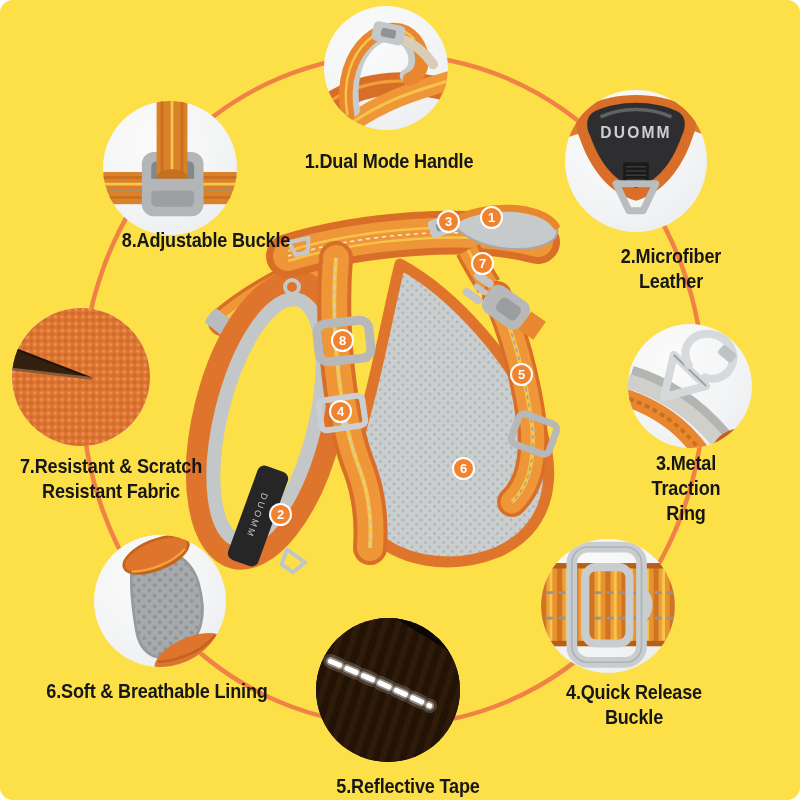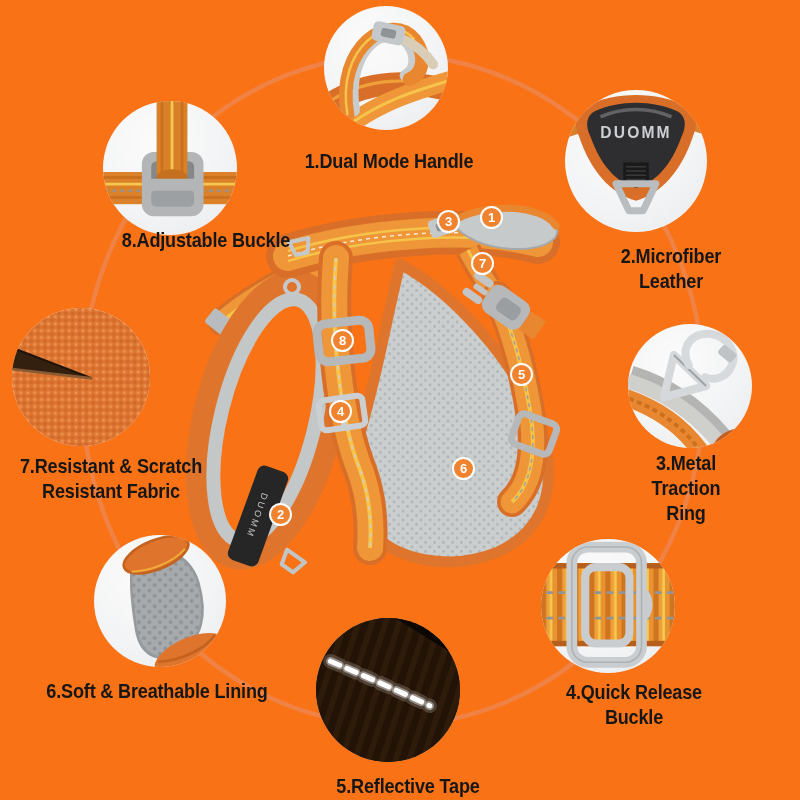--- a/index.html
+++ b/index.html
@@ -1,17 +1,17 @@
 <!DOCTYPE html>
 <html><head>
 <meta charset="utf-8">
 <style>
   html,body{margin:0;padding:0;background:#fff;}
-  .stage{position:relative;width:800px;height:800px;background:#f97316;overflow:hidden;
-         font-family:"Liberation Sans",sans-serif;}
+  .stage{position:relative;width:800px;height:800px;background:#fde047;overflow:hidden;
+         font-family:"Liberation Sans",sans-serif;border-radius:13px;}
   .layer-svg{position:absolute;left:0;top:0;display:block;}
   .photo{position:absolute;border-radius:50%;overflow:hidden;z-index:1;
          background:radial-gradient(circle at 38% 30%, #fbfbfb 0%, #f3f4f5 55%, #e9eaec 100%);}
   .photo svg{position:absolute;left:0;top:0;width:100%;height:100%;display:block;}
   .callout-label{position:absolute;z-index:3;color:#161616;font-weight:700;font-size:21px;
          line-height:25px;letter-spacing:-0.2px;text-align:center;white-space:pre-line;
          transform:translateX(-50%) scaleX(0.86);transform-origin:center top;}
   .badge{position:absolute;z-index:4;width:23px;height:23px;border-radius:50%;background:#F0832F;
          border:2px solid #fff;box-sizing:border-box;color:#fff;font-weight:700;font-size:13px;
          line-height:1;display:flex;align-items:center;justify-content:center;}

